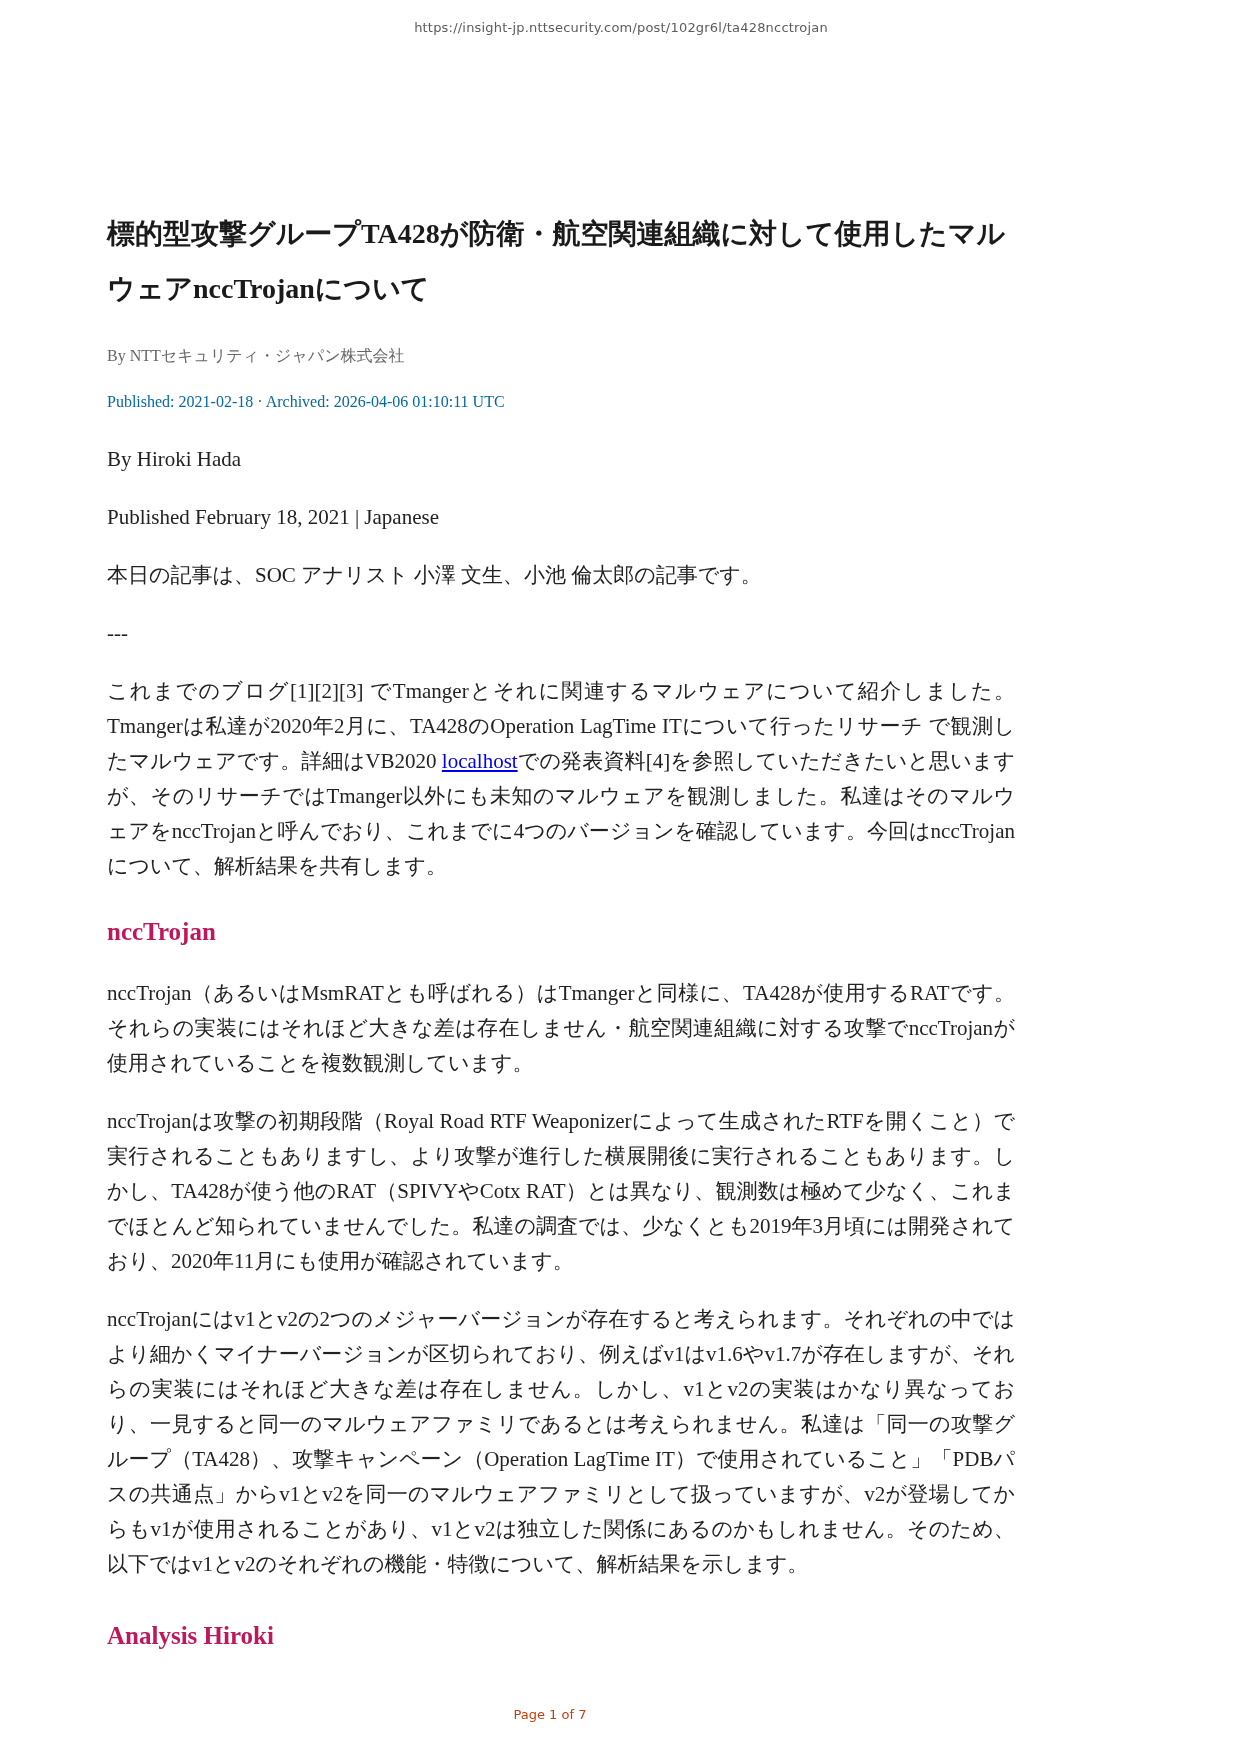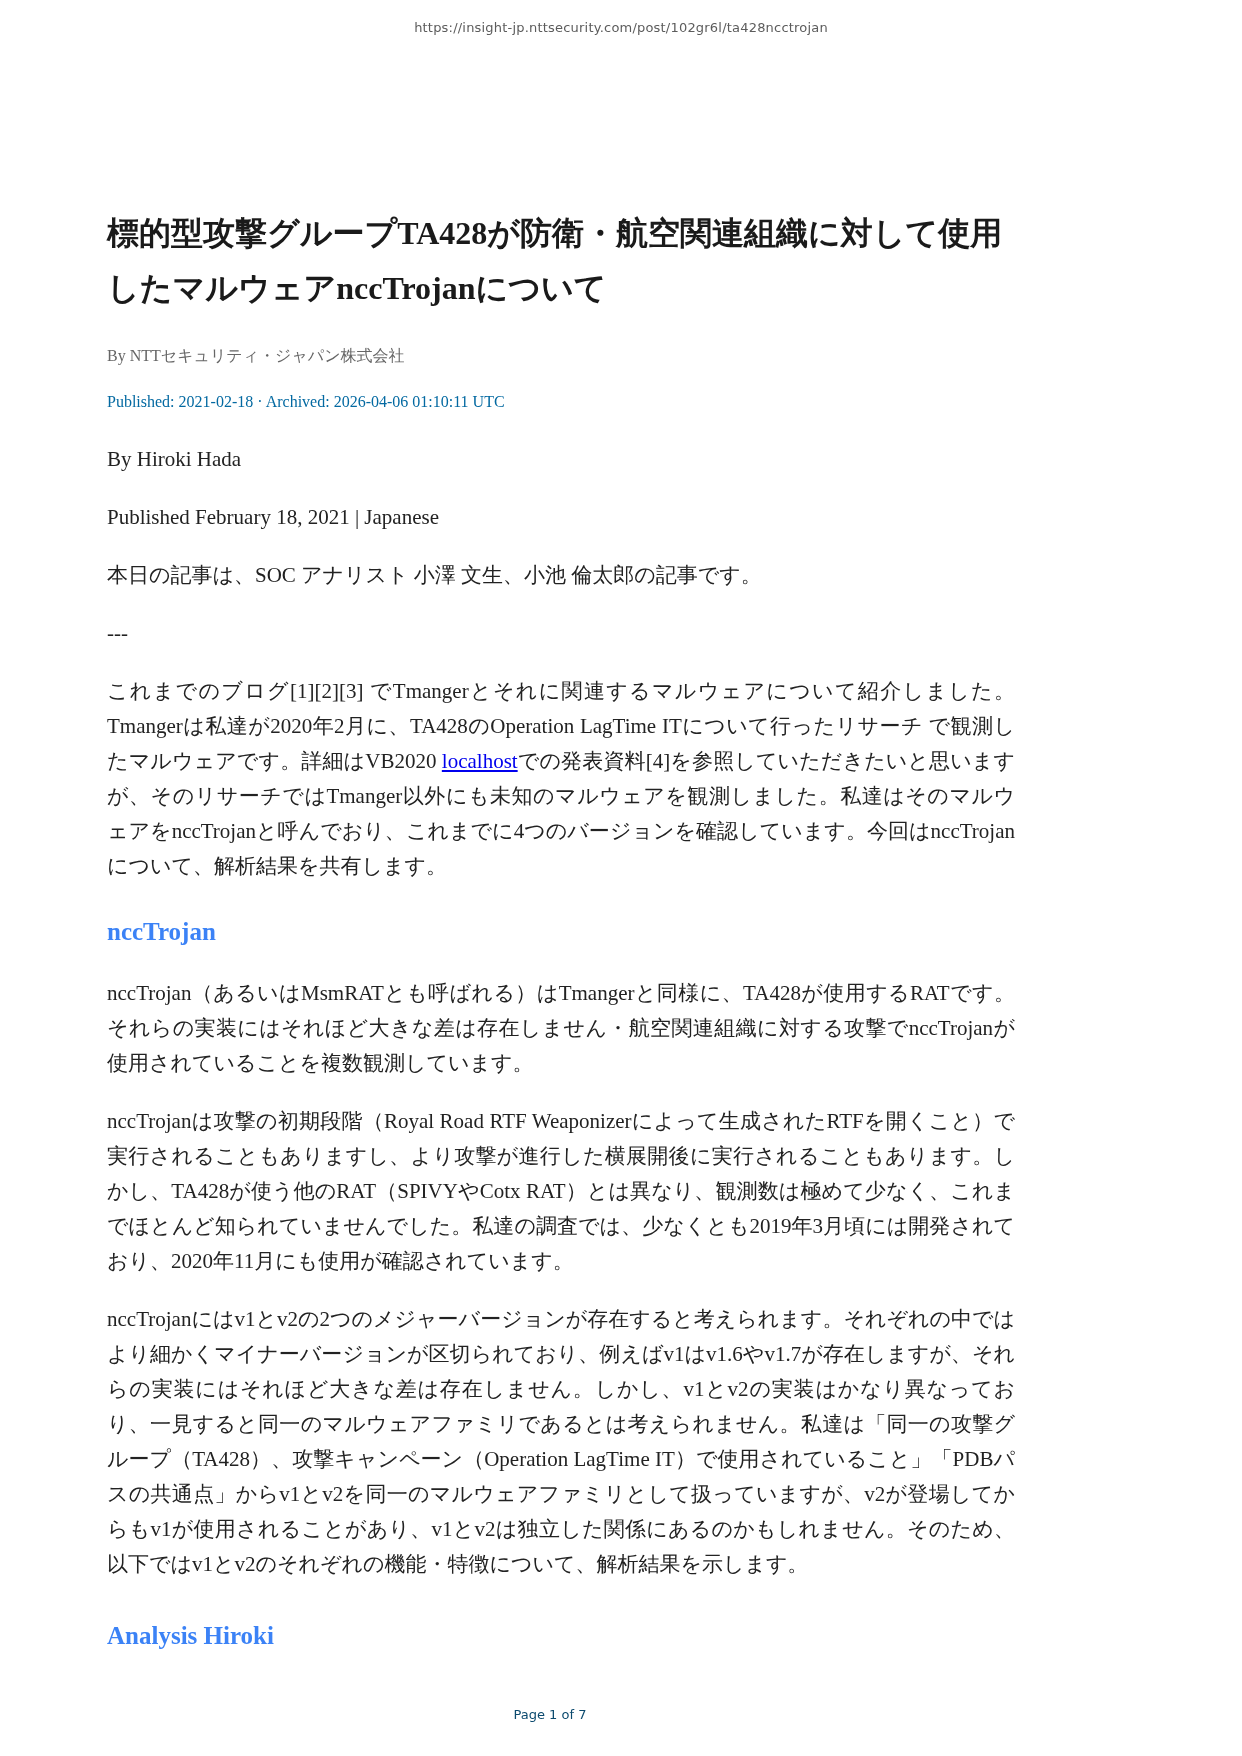--- a/index.html
+++ b/index.html
@@ -28,21 +28,21 @@
   }
   .article {
     position: absolute;
     left: 107px;
     top: 206px;
     width: 908px;
   }
   .article-title {
     font-family: "Liberation Serif", serif;
     font-weight: bold;
-    font-size: 32px;
+    font-size: 28px;
     line-height: 55px;
     color: #1a1a1a;
     margin: 0 0 26px 0;
   }
   .byline {
     font-size: 16px;
     line-height: 28px;
     color: #666666;
     margin: 0 0 20px 0;
   }
@@ -60,40 +60,40 @@
     text-align: justify;
   }
   p.single-line {
     text-align: left;
   }
   h2.section-heading {
     font-family: "Liberation Serif", serif;
     font-weight: bold;
     font-size: 25px;
     line-height: 32px;
-    color: #3b82f6;
+    color: #be185d;
     margin: 32px 0 28px 0;
   }
   h2.section-heading.last {
     margin-top: 38px;
   }
   a.body-link {
     color: #0000ee;
     text-decoration: underline;
     cursor: pointer;
   }
   .page-footer {
     position: absolute;
     top: 1707px;
     left: 0;
     width: 1100px;
     text-align: center;
     font-family: "DejaVu Sans", "Liberation Sans", sans-serif;
     font-size: 13px;
-    color: #0c4a6e;
+    color: #c2410c;
   }
 </style>
 </head>
 <body>
 
 <div class="page-header">https://insight-jp.nttsecurity.com/post/102gr6l/ta428ncctrojan</div>
 
 <div class="article">
 
   <h1 class="article-title">標的型攻撃グループTA428が防衛・航空関連組織に対して使用したマルウェアnccTrojanについて</h1>

